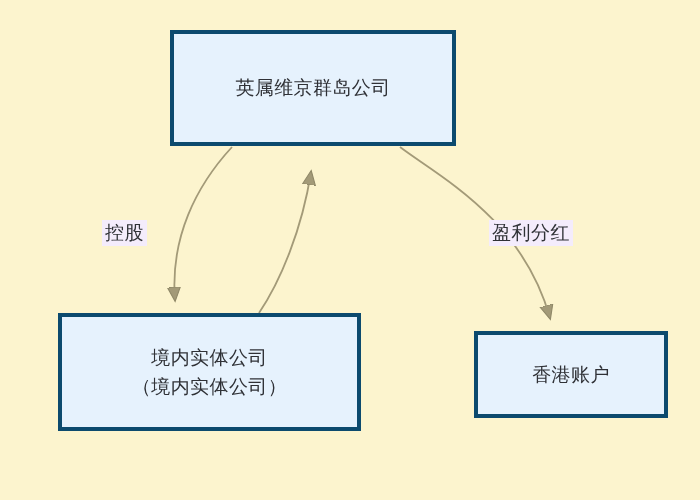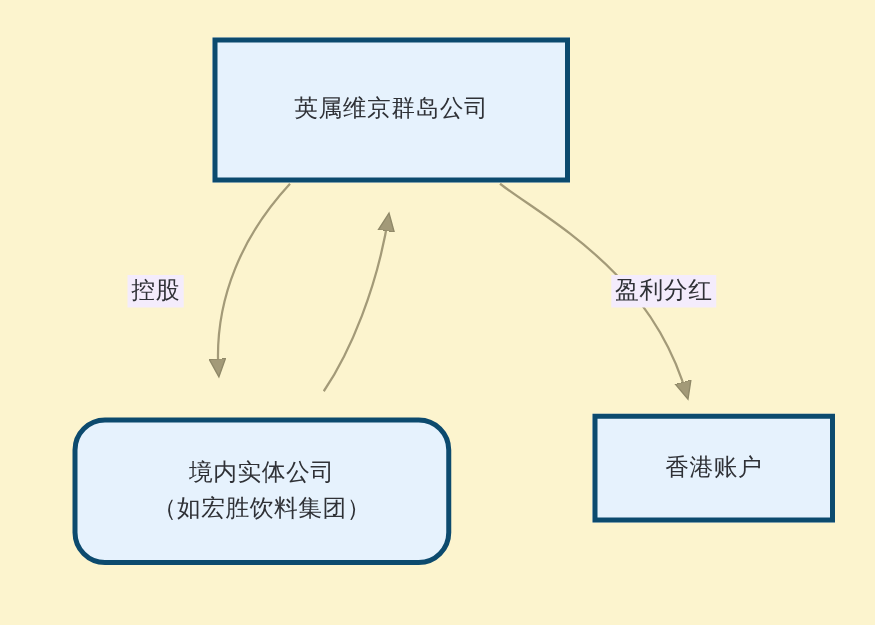--- a/index.html
+++ b/index.html
@@ -46,24 +46,23 @@
     display: block;
   }
   #node-bvi {
     left: 170px;
     top: 30px;
     width: 286px;
     height: 116px;
   }
   #node-domestic {
     left: 58px;
-    top: 334px;
+    top: 313px;
     width: 303px;
     height: 118px;
-    border-radius: 26px;
   }
   #node-hk {
     left: 450px;
     top: 331px;
     width: 194px;
     height: 87px;
     margin-left: 24px;
   }
   .edge-label {
     position: absolute;
@@ -106,21 +105,21 @@
 
     <path d="M 400,147 C 438,176 522,218 550,318" fill="none" stroke="#a39a78" stroke-width="1.8" marker-end="url(#arrowhead)"></path>
   </svg>
 
   <div class="node" id="node-bvi">
     <span class="node-line">英属维京群岛公司</span>
   </div>
 
   <div class="node" id="node-domestic">
     <span class="node-line">境内实体公司</span>
-    <span class="node-line">（如宏胜饮料集团）</span>
+    <span class="node-line">（境内实体公司）</span>
   </div>
 
   <div class="node" id="node-hk">
     <span class="node-line">香港账户</span>
   </div>
 
   <div class="edge-label" id="label-holding">控股</div>
   <div class="edge-label" id="label-remit">盈利分红</div>
 
 </div>

